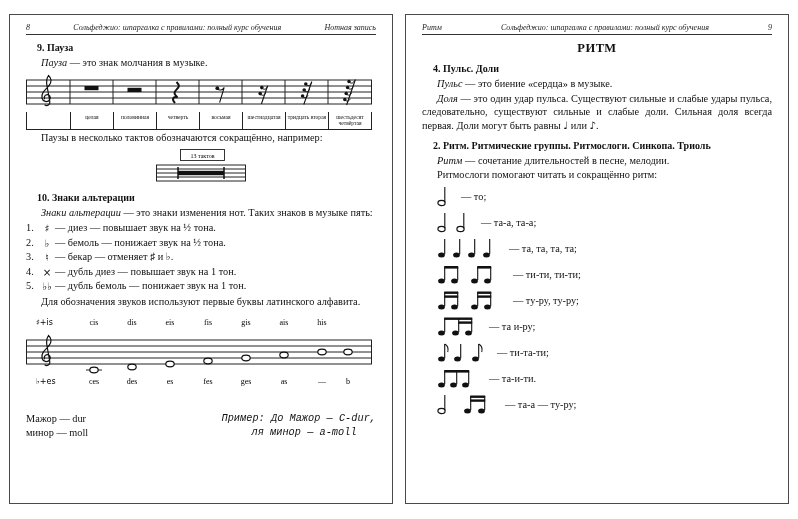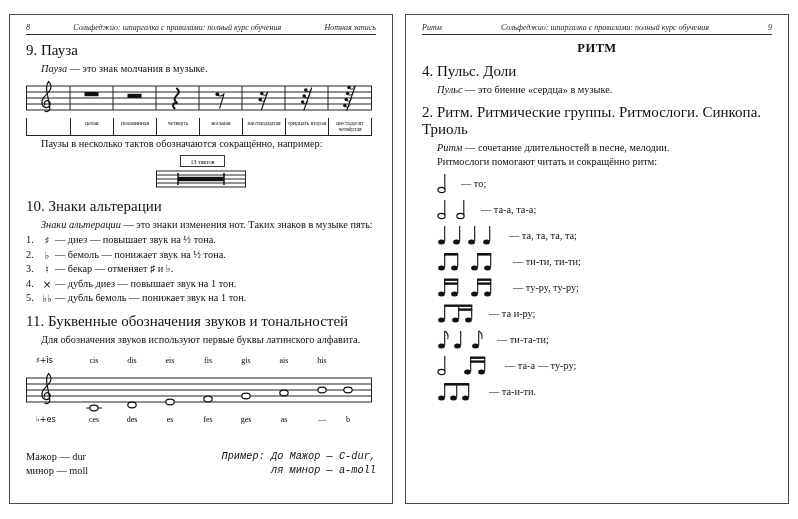--- a/index.html
+++ b/index.html
@@ -10,21 +10,21 @@
   .spread { display:flex; justify-content:center; gap:12px; padding-top:14px; }
   .page {
     width:384px; height:490px; border:1px solid #4a4a4a; background:#fff;
     box-sizing:border-box; padding:8px 16px 10px; overflow:hidden; position:relative;
   }
   .page-header {
     display:flex; align-items:baseline; font-size:8px; font-style:italic; color:#222;
     border-bottom:1px solid #333; padding-bottom:2px; margin-bottom:6px;
   }
   .ph-center { flex:1; text-align:center;font-style:italic; }
-  .sec-h { font-weight:normal; font-size:15px; margin:7px 0 3px; }
+  .sec-h { font-weight:bold; font-size:10px; margin:7px 11px 3px; }
   .para { margin:1px 0; font-size:10.3px; line-height:1.33; text-indent:15px; text-align:justify; }
   .para i { font-style:italic; }
   .msym { font-family:"DejaVu Sans", sans-serif; }
   .page-title { text-align:center; font-weight:bold; font-size:12.5px; letter-spacing:.5px; margin:6px 0 4px; }
 
   .staff-block { margin:4px 0 0; }
   .rest-labels {
     display:flex; width:346px; box-sizing:border-box;
     border:1px solid #222; border-top:none;
     font-size:5.6px; text-align:center;
@@ -35,21 +35,21 @@
 
   .multibar-wrap { display:flex; justify-content:center; margin:5px 0 1px; }
 
   .alt-row { display:flex; font-size:10.3px; line-height:1.42; }
   .alt-num { width:13px; }
   .alt-sym { width:16px; text-align:center; }
   .alt-text { flex:1; }
 
   .tonality-row { display:flex; justify-content:space-between; margin-top:16px; font-size:10.3px; line-height:1.35; }
   .tonality-example { font-style:italic;font-family:Liberation Mono, monospace; }
-  .tonality-example .line2 { text-indent:30px;text-align:right; }
+  .tonality-example .line2 { text-indent:30px; }
 
   .r-row { display:flex; align-items:center; margin:2px 0 2px 14px; min-height:24px; }
   .r-label { font-size:10.3px; margin-left:11px; white-space:nowrap; }
   .r-row svg { display:block; }
   svg text { font-family:"Liberation Serif", serif; }
   svg .sym-text { font-family:"DejaVu Sans", sans-serif; }
 </style>
 </head>
 <body>
 
@@ -185,21 +185,20 @@
         <span class="alt-sym msym">×</span>
         <span class="alt-text">— дубль диез — повышает звук на 1 тон.</span>
       </div>
       <div class="alt-row">
         <span class="alt-num">5.</span>
         <span class="alt-sym msym">♭♭</span>
         <span class="alt-text">— дубль бемоль — понижает звук на 1 тон.</span>
       </div>
     </div>
 
-    <div class="sec-h">11. Буквенные обозначения звуков и тональностей</div>
     <p class="para">Для обозначения звуков используют первые буквы латинского алфавита.</p>
 
     <svg width="346" height="80" viewBox="0 0 346 80" style="margin-top:2px;">
       <text x="10" y="13" font-size="8" class="sym-text">♯+is</text>
       <text x="68" y="13" font-size="8" text-anchor="middle">cis</text>
       <text x="106" y="13" font-size="8" text-anchor="middle">dis</text>
       <text x="144" y="13" font-size="8" text-anchor="middle">eis</text>
       <text x="182" y="13" font-size="8" text-anchor="middle">fis</text>
       <text x="220" y="13" font-size="8" text-anchor="middle">gis</text>
       <text x="258" y="13" font-size="8" text-anchor="middle">ais</text>
@@ -256,20 +255,21 @@
     <div class="page-header">
       <span>Ритм</span>
       <span class="ph-center">Сольфеджио: шпаргалка с правилами: полный курс обучения</span>
       <span>9</span>
     </div>
 
     <div class="page-title">РИТМ</div>
 
     <div class="sec-h">4. Пульс. Доли</div>
     <p class="para"><i>Пульс</i><span> — это биение «сердца» в музыке.</span></p>
+    <p class="para"><i>Доля</i><span> — это один удар пульса. Существуют сильные и слабые удары пульса, следовательно, существуют сильные и слабые доли. Сильная доля всегда первая. Доли могут быть равны </span><span class="msym">♩</span><span> или </span><span class="msym">♪</span><span>.</span></p>
 
     <div class="sec-h">2. Ритм. Ритмические группы. Ритмослоги. Синкопа. Триоль</div>
     <p class="para"><i>Ритм</i><span> — сочетание длительностей в песне, мелодии.</span></p>
     <p class="para">Ритмослоги помогают читать и сокращённо ритм:</p>
 
     <div>
 
       <div class="r-row">
         <svg width="14" height="24">
           <ellipse cx="5.5" cy="19" rx="3.6" ry="2.6" fill="#fff" stroke="#111" stroke-width="1.2"></ellipse>
@@ -378,50 +378,50 @@
             <path d="M8.7 4 q4.5 2.5 3 8"></path>
             <line x1="24.7" y1="18.3" x2="24.7" y2="4"></line>
             <line x1="42.7" y1="18.3" x2="42.7" y2="4"></line>
             <path d="M42.7 4 q4.5 2.5 3 8"></path>
           </g>
         </svg>
         <span class="r-label">— ти-та-ти;</span>
       </div>
 
       <div class="r-row">
+        <svg width="42" height="24">
+          <g fill="#111">
+            <ellipse cx="5.5" cy="19" rx="3.4" ry="2.5"></ellipse>
+              <ellipse cx="17.5" cy="19" rx="3.4" ry="2.5"></ellipse>
+              <ellipse cx="29.5" cy="19" rx="3.4" ry="2.5"></ellipse>
+          </g>
+          <g stroke="#111" stroke-width="1.1">
+            <line x1="8.7" y1="18.3" x2="8.7" y2="5"></line>
+              <line x1="20.7" y1="18.3" x2="20.7" y2="5"></line>
+              <line x1="32.7" y1="18.3" x2="32.7" y2="5"></line>
+          </g>
+          <rect x="8.2" y="4" width="25" height="2.6" fill="#111"></rect>
+        </svg>
+        <span class="r-label">— та-и-ти.</span>
+      </div>
+
+      <div class="r-row">
         <svg width="58" height="24">
           <ellipse cx="5.5" cy="19" rx="3.6" ry="2.6" fill="#fff" stroke="#111" stroke-width="1.2"></ellipse>
           <line x1="8.8" y1="18.3" x2="8.8" y2="3" stroke="#111" stroke-width="1.1"></line>
           <g fill="#111">
             <ellipse cx="31.5" cy="19" rx="3.4" ry="2.5"></ellipse>
               <ellipse cx="45.5" cy="19" rx="3.4" ry="2.5"></ellipse>
           </g>
           <g stroke="#111" stroke-width="1.1">
             <line x1="34.7" y1="18.3" x2="34.7" y2="4"></line>
               <line x1="48.7" y1="18.3" x2="48.7" y2="4"></line>
           </g>
           <rect x="34.2" y="3.5" width="15" height="2.4" fill="#111"></rect>
             <rect x="34.2" y="7.4" width="15" height="2.4" fill="#111"></rect>
         </svg>
         <span class="r-label">— та-а — ту-ру;</span>
       </div>
 
-      <div class="r-row">
-        <svg width="42" height="24">
-          <g fill="#111">
-            <ellipse cx="5.5" cy="19" rx="3.4" ry="2.5"></ellipse>
-              <ellipse cx="17.5" cy="19" rx="3.4" ry="2.5"></ellipse>
-              <ellipse cx="29.5" cy="19" rx="3.4" ry="2.5"></ellipse>
-          </g>
-          <g stroke="#111" stroke-width="1.1">
-            <line x1="8.7" y1="18.3" x2="8.7" y2="5"></line>
-              <line x1="20.7" y1="18.3" x2="20.7" y2="5"></line>
-              <line x1="32.7" y1="18.3" x2="32.7" y2="5"></line>
-          </g>
-          <rect x="8.2" y="4" width="25" height="2.6" fill="#111"></rect>
-        </svg>
-        <span class="r-label">— та-и-ти.</span>
-      </div>
-
     </div>
   </div>
 
 </div>
 
 </body></html>

